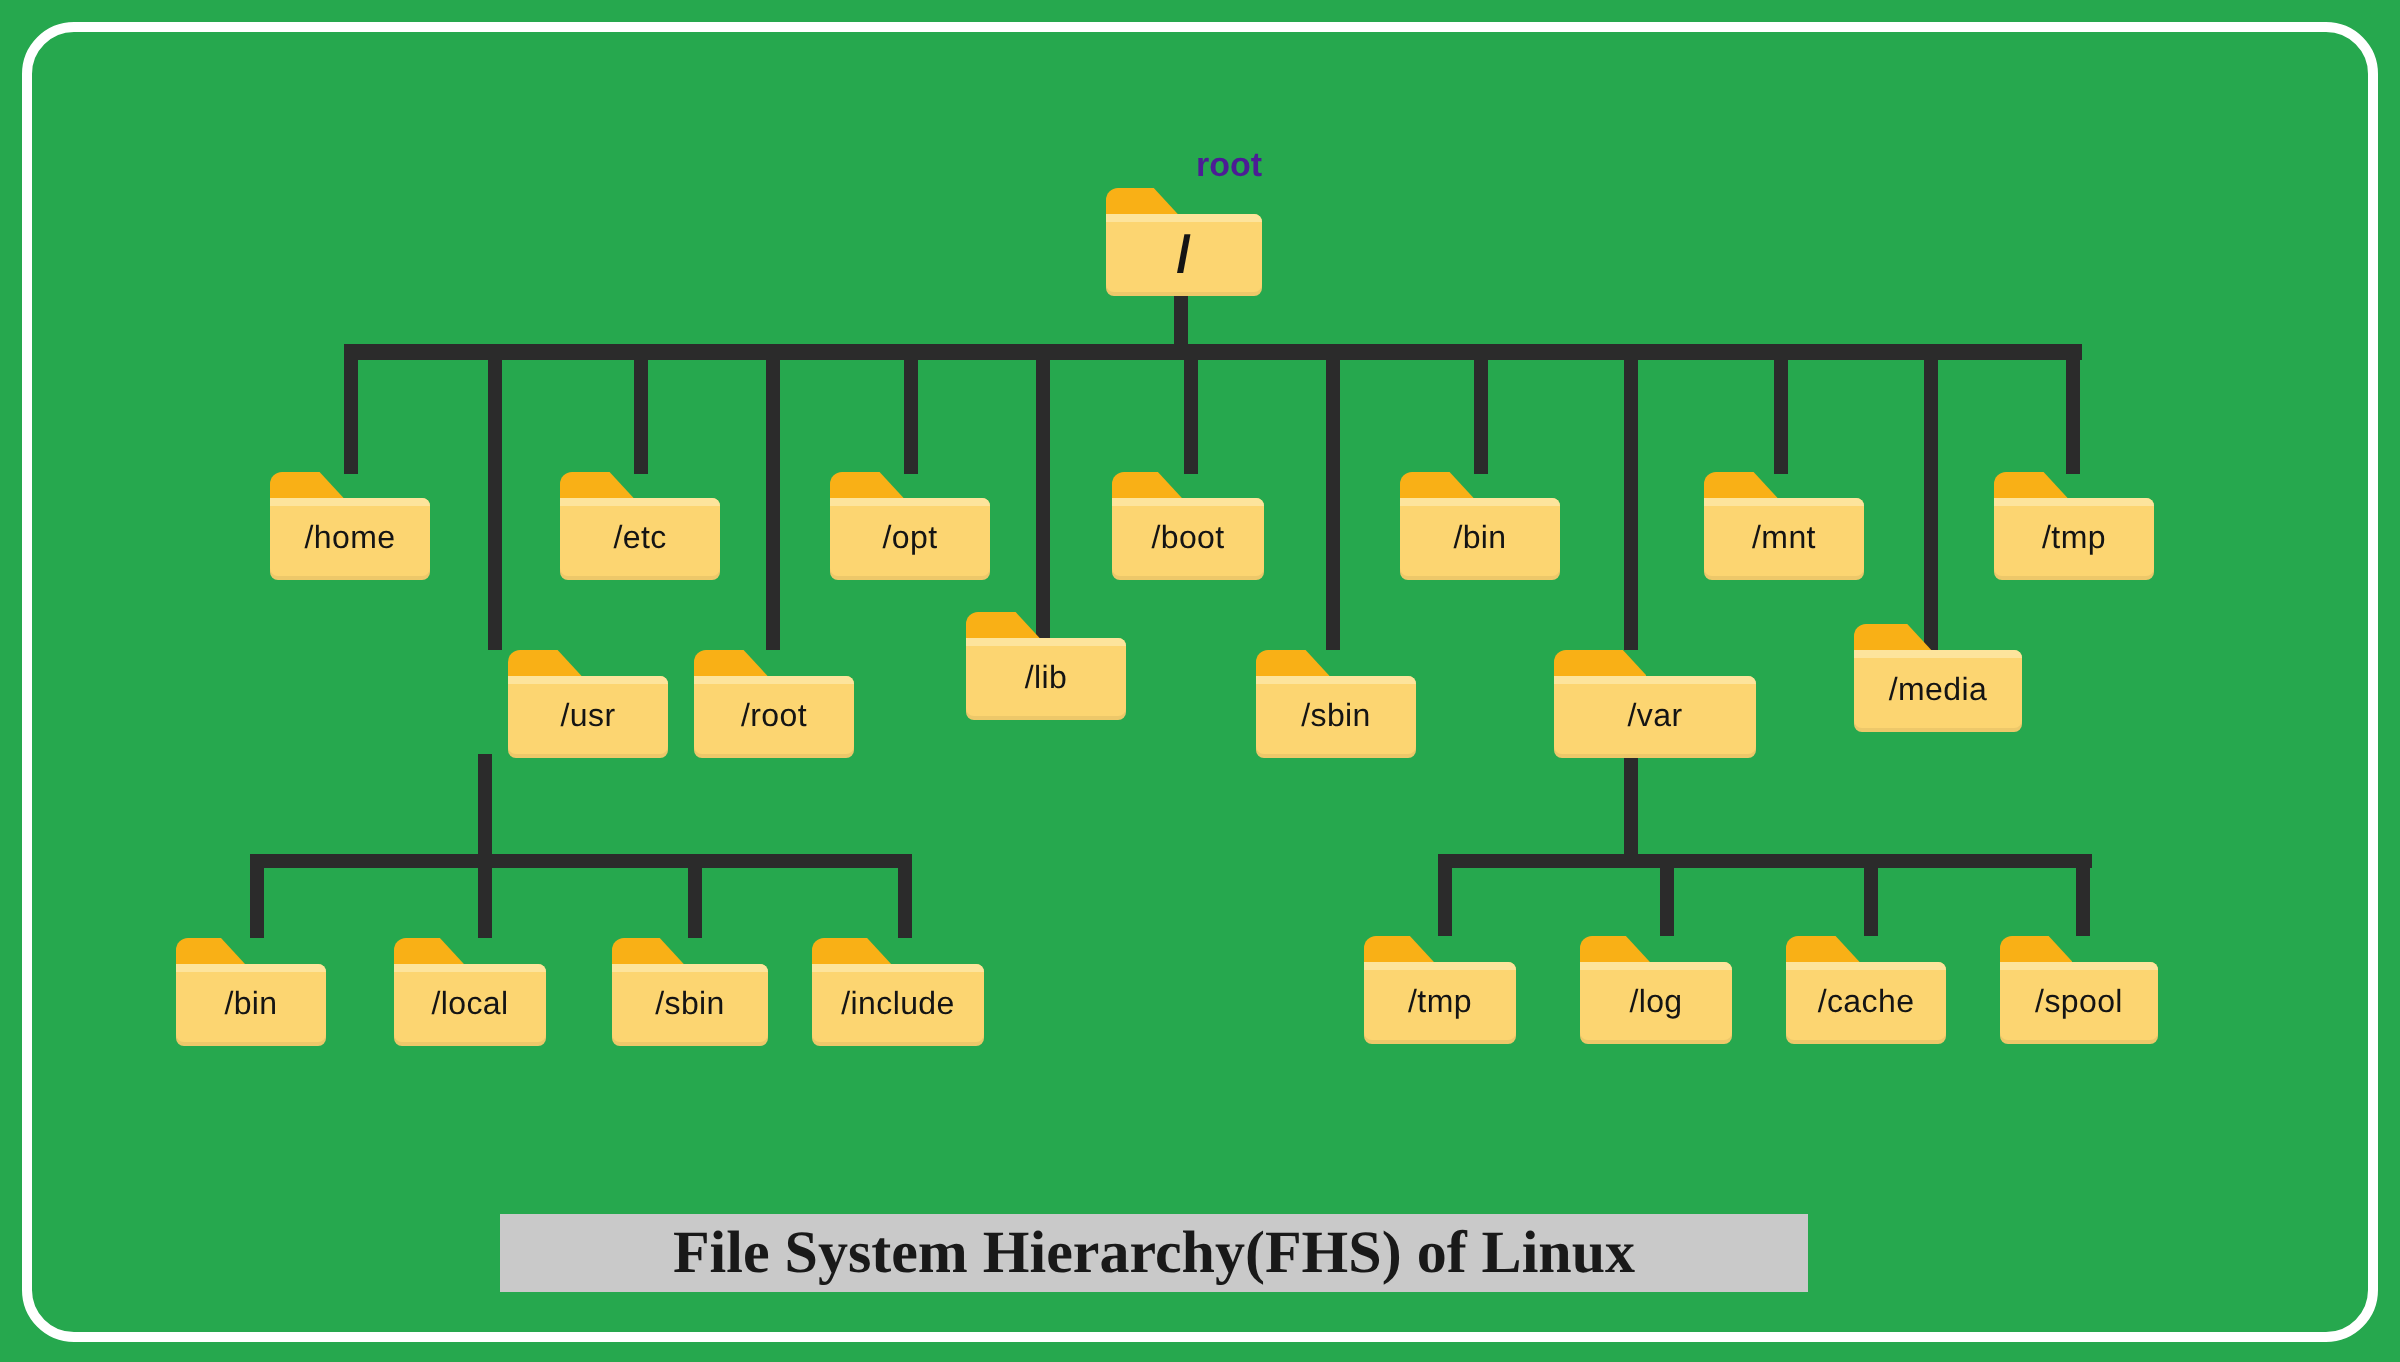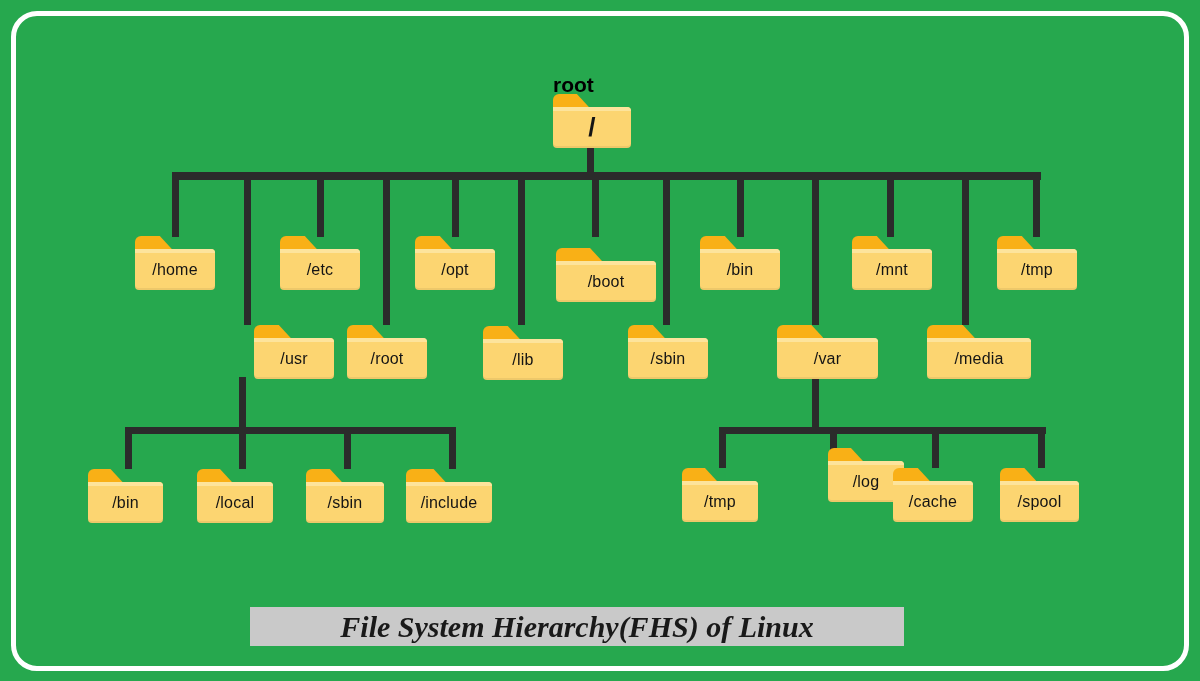--- a/index.html
+++ b/index.html
@@ -49,35 +49,34 @@
     letter-spacing:0.2px;
     white-space:nowrap;
   }
   .folder.root-node .label{
     font-size:26px;
     font-weight:bold;
   }
   .root-caption{
     position:absolute;
     left:553px;top:73px;width:78px;
-    text-align:left;
-    font-size:21px;font-weight:bold;color:#000000;
+    text-align:right;
+    font-size:17px;font-weight:bold;color:#4c1d95;
   }
   .title{
     position:absolute;
     left:250px;top:607px;
     width:654px;height:39px;
     background:var(--titlebg,#c9c9c9);
     font-family:"Liberation Serif",serif;
     font-weight:bold;
     font-size:30px;
     line-height:39px;
     text-align:center;
     color:#191919;
-    font-style:italic;
   }
 </style>
 </head>
 <body>
 
 <div class="canvas" style="--bg: #26a84e; --line: #2b2b2b; --body: #fcd571; --tab: #f9b016; --titlebg: #c9c9c9;">
   <div class="frame"></div>
   <div id="lines">
       <div class="line" style="left: 587px; top: 146px; width: 7px; height: 30px;"></div>
       <div class="line" style="left: 172px; top: 172px; width: 869px; height: 8px;"></div>
@@ -138,27 +137,27 @@
         <div class="body">
           <span class="label">/root</span>
         </div>
       </div>
       <div class="folder" style="left: 415px; top: 236px; width: 80px;">
         <div class="tab"></div>
         <div class="body">
           <span class="label">/opt</span>
         </div>
       </div>
-      <div class="folder" style="left: 483px; top: 326px; width: 80px;">
+      <div class="folder" style="left: 483px; top: 306px; width: 80px;">
         <div class="tab"></div>
         <div class="body">
           <span class="label">/lib</span>
         </div>
       </div>
-      <div class="folder" style="left: 556px; top: 248px; width: 100px;">
+      <div class="folder" style="left: 556px; top: 236px; width: 76px;">
         <div class="tab"></div>
         <div class="body">
           <span class="label">/boot</span>
         </div>
       </div>
       <div class="folder" style="left: 628px; top: 325px; width: 80px;">
         <div class="tab"></div>
         <div class="body">
           <span class="label">/sbin</span>
         </div>
@@ -174,21 +173,21 @@
         <div class="body">
           <span class="label">/var</span>
         </div>
       </div>
       <div class="folder" style="left: 852px; top: 236px; width: 80px;">
         <div class="tab"></div>
         <div class="body">
           <span class="label">/mnt</span>
         </div>
       </div>
-      <div class="folder" style="left: 927px; top: 325px; width: 104px;">
+      <div class="folder" style="left: 927px; top: 312px; width: 84px;">
         <div class="tab"></div>
         <div class="body">
           <span class="label">/media</span>
         </div>
       </div>
       <div class="folder" style="left: 997px; top: 236px; width: 80px;">
         <div class="tab"></div>
         <div class="body">
           <span class="label">/tmp</span>
         </div>
@@ -216,21 +215,21 @@
         <div class="body">
           <span class="label">/include</span>
         </div>
       </div>
       <div class="folder" style="left: 682px; top: 468px; width: 76px;">
         <div class="tab"></div>
         <div class="body">
           <span class="label">/tmp</span>
         </div>
       </div>
-      <div class="folder" style="left: 790px; top: 448px; width: 76px; margin-left: 38px;">
+      <div class="folder" style="left: 790px; top: 468px; width: 76px;">
         <div class="tab"></div>
         <div class="body">
           <span class="label">/log</span>
         </div>
       </div>
       <div class="folder" style="left: 893px; top: 468px; width: 80px;">
         <div class="tab"></div>
         <div class="body">
           <span class="label">/cache</span>
         </div>

